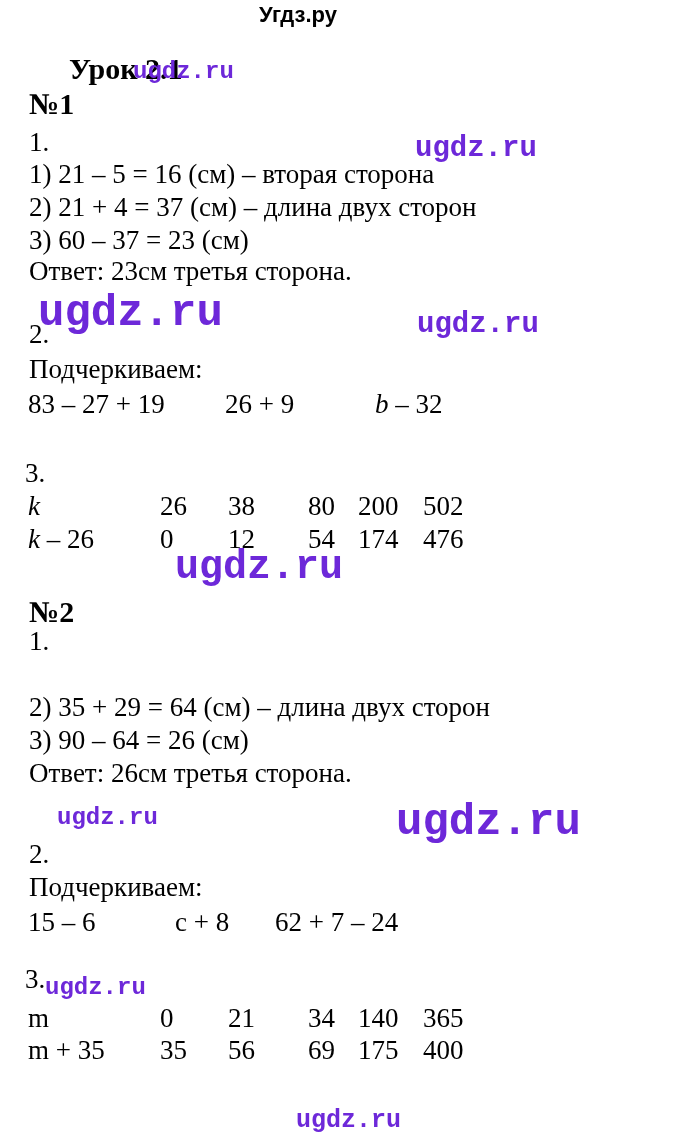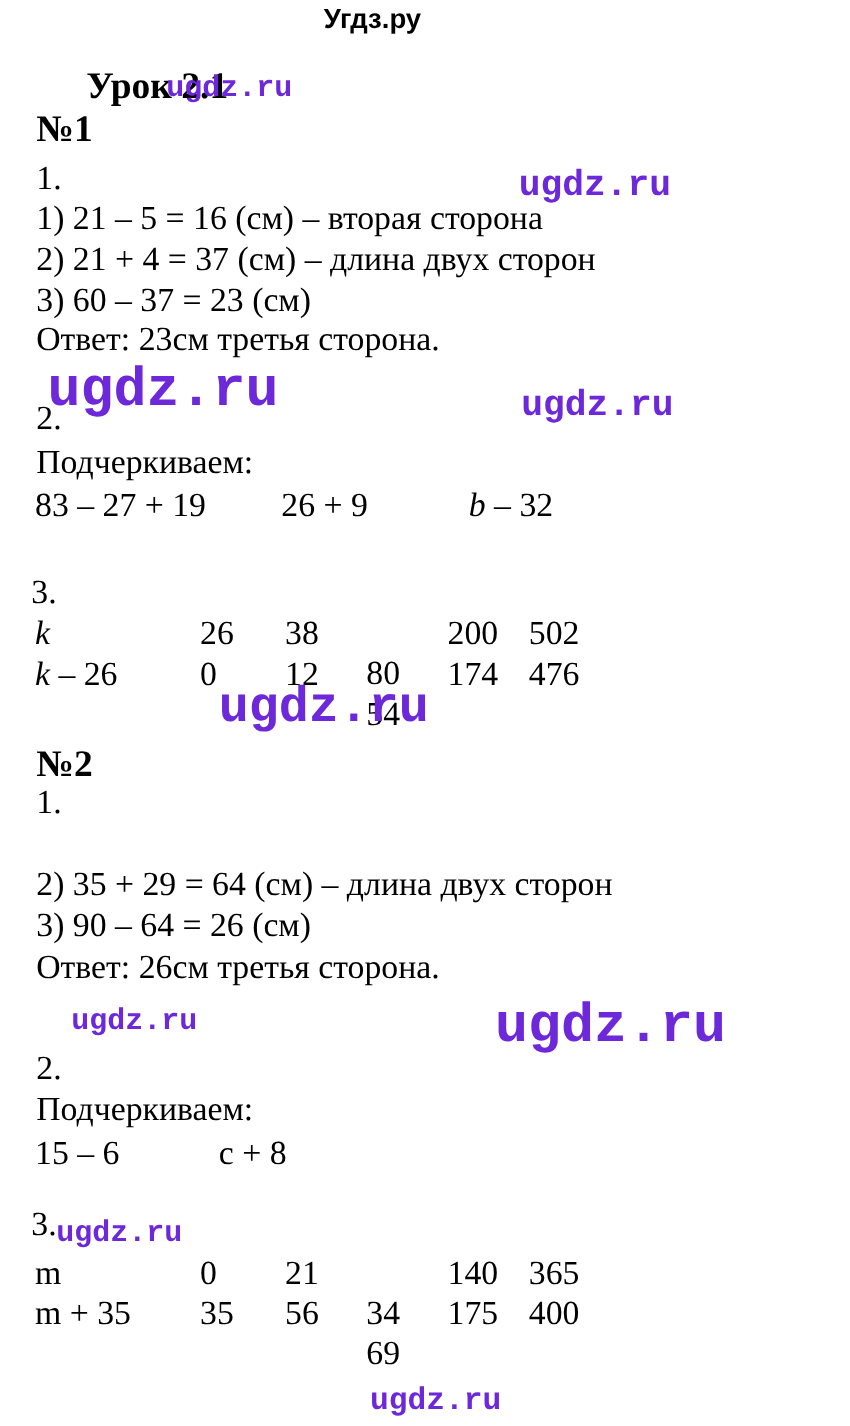--- a/index.html
+++ b/index.html
@@ -16,21 +16,21 @@
   }
   .wm {
     position:absolute; font-family:Liberation Mono, monospace;
     font-weight:bold; white-space:nowrap; line-height:1; color:#6d28d9;
   }
   .row { position:absolute; left:28px; width:640px; height:32px; }
   .row > span { position:absolute; top:0; font-size:27px; white-space:nowrap; }
   .c0 { left:0; }
   .c1 { left:132px; }
   .c2 { left:200px; }
-  .c3 { left:265px;margin-top:32px; }
+  .c3 { left:280px; }
   .c4 { left:330px; }
   .c5 { left:395px;text-align:center; }
   i { font-style:italic; }
 </style>
 </head>
 <body>
 
 <div class="page">
 
   <div class="site-header">Угдз.ру</div>
@@ -90,20 +90,21 @@
 
   <div class="wm" style="left:57px; top:806px; font-size:24px;">ugdz.ru</div>
   <div class="wm" style="left:396px; top:800px; font-size:44px;">ugdz.ru</div>
 
   <div class="line" style="left:29px; top:840px;">2.</div>
   <div class="line" style="left:29px; top:873px;">Подчеркиваем:</div>
 
   <div class="row" style="top:907px;">
     <span style="left:0;">15 – 6</span>
     <span style="left:147px;">c + 8</span>
+    <span style="left:247px;">62 + 7 – 24</span>
   </div>
 
   <div class="line" style="left:25px; top:965px;">3.</div>
   <div class="wm" style="left:45px; top:976px; font-size:24px;">ugdz.ru</div>
 
   <div class="row" style="top:1003px;">
     <span class="c0">m</span>
     <span class="c1">0</span>
     <span class="c2">21</span>
     <span class="c3">34</span>

